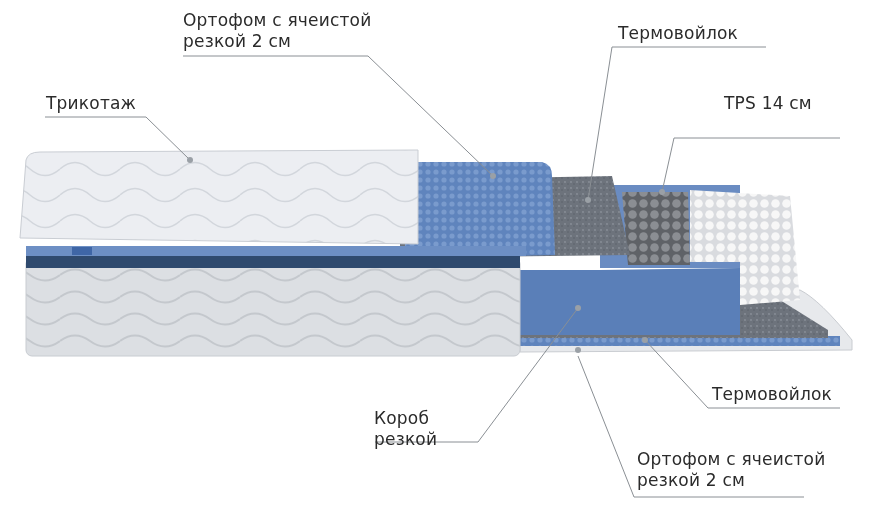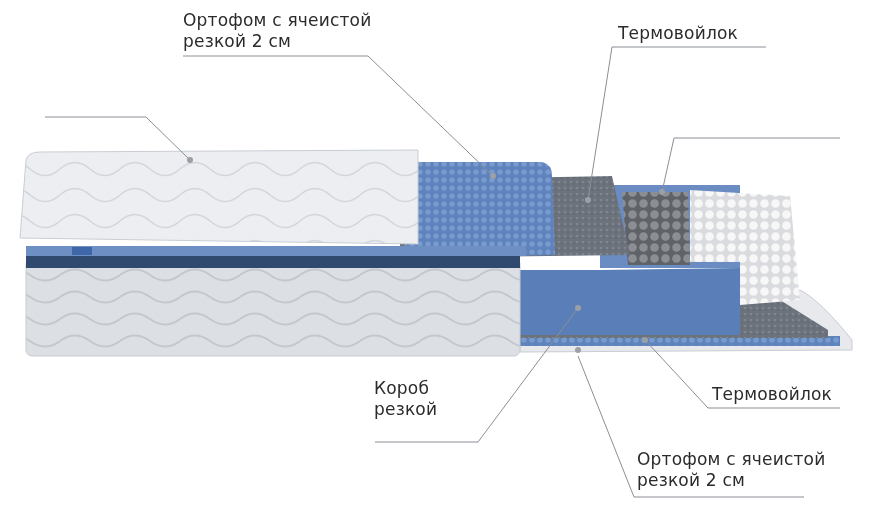--- a/index.html
+++ b/index.html
@@ -86,29 +86,33 @@
       <circle cx="578" cy="350" r="3"></circle>
       <circle cx="645" cy="340" r="3"></circle>
     </g>
   </svg>
 
   <div class="label" style="left:183px; top:10px;">
     <div>Ортофом с ячеистой</div>
     <div>резкой 2 см</div>
   </div>
 
+  <div class="label" style="left:46px; top:93px;">
+    <div>Трикотаж</div>
+  </div>
 
   <div class="label" style="left:618px; top:23px;">
     <div>Термовойлок</div>
   </div>
 
   <div class="label" style="left:724px; top:93px;">
+    <div>TPS 14 см</div>
   </div>
 
-  <div class="label" style="left:374px; top:378px;">
+  <div class="label" style="left:374px; top:408px;">
     <div>Короб</div>
     <div>резкой</div>
   </div>
 
   <div class="label" style="left:712px; top:384px;">
     <div>Термовойлок</div>
   </div>
 
   <div class="label" style="left:637px; top:449px;">
     <div>Ортофом с ячеистой</div>

